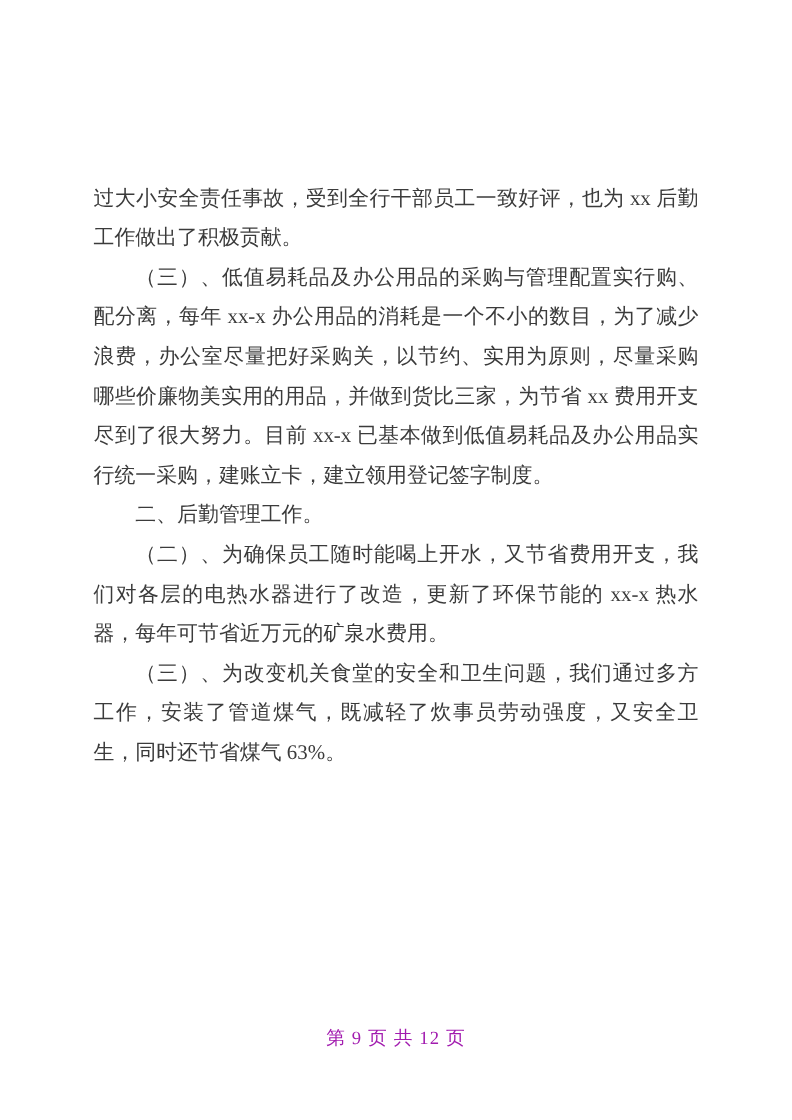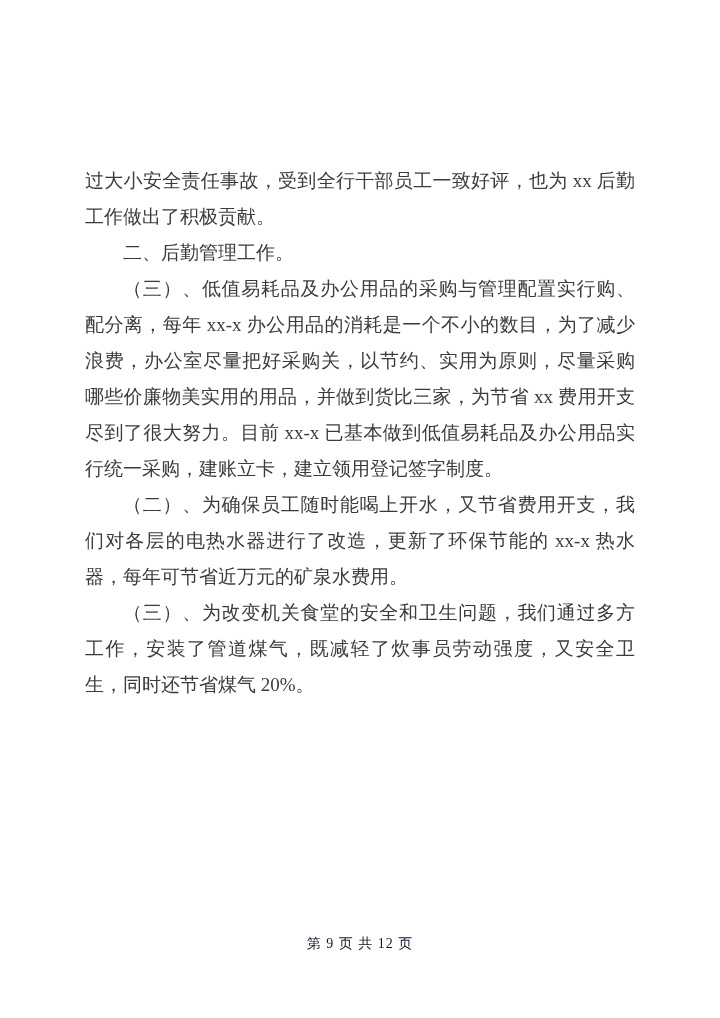--- a/index.html
+++ b/index.html
@@ -34,36 +34,36 @@
   }
   .last-just {
     text-align-last: justify;
   }
   .footer {
     position: absolute;
     top: 934px;
     left: 0;
     width: 720px;
     text-align: center;
-    font-size: 14px;
+    font-size: 17px;
     line-height: 20px;
-    color: #0f172a;
+    color: #a21caf;
     letter-spacing: 1px;
   }
 </style>
 </head>
 <body>
 
 <div class="page">
 
   <div class="content">
     <p class="para">过大小安全责任事故，受到全行干部员工一致好评，也为 xx 后勤工作做出了积极贡献。</p>
+    <p class="para ind">（三）、低值易耗品及办公用品的采购与管理配置实行购、配分离，每年 xx-x 办公用品的消耗是一个不小的数目，为了减少浪费，办公室尽量把好采购关，以节约、实用为原则，尽量采购哪些价廉物美实用的用品，并做到货比三家，为节省 xx 费用开支尽到了很大努力。目前 xx-x 已基本做到低值易耗品及办公用品实行统一采购，建账立卡，建立领用登记签字制度。</p>
     <p class="para ind">二、后勤管理工作。</p>
-    <p class="para ind">（三）、低值易耗品及办公用品的采购与管理配置实行购、配分离，每年 xx-x 办公用品的消耗是一个不小的数目，为了减少浪费，办公室尽量把好采购关，以节约、实用为原则，尽量采购哪些价廉物美实用的用品，并做到货比三家，为节省 xx 费用开支尽到了很大努力。目前 xx-x 已基本做到低值易耗品及办公用品实行统一采购，建账立卡，建立领用登记签字制度。</p>
     <p class="para ind">（二）、为确保员工随时能喝上开水，又节省费用开支，我们对各层的电热水器进行了改造，更新了环保节能的 xx-x 热水器，每年可节省近万元的矿泉水费用。</p>
-    <p class="para ind">（三）、为改变机关食堂的安全和卫生问题，我们通过多方工作，安装了管道煤气，既减轻了炊事员劳动强度，又安全卫生，同时还节省煤气 20%。</p>
+    <p class="para ind">（三）、为改变机关食堂的安全和卫生问题，我们通过多方工作，安装了管道煤气，既减轻了炊事员劳动强度，又安全卫生，同时还节省煤气 63%。</p>
   </div>
 
   <div class="footer">
     <span>第 9 页 共 12 页</span>
   </div>
 
 </div>
 
 </body></html>

